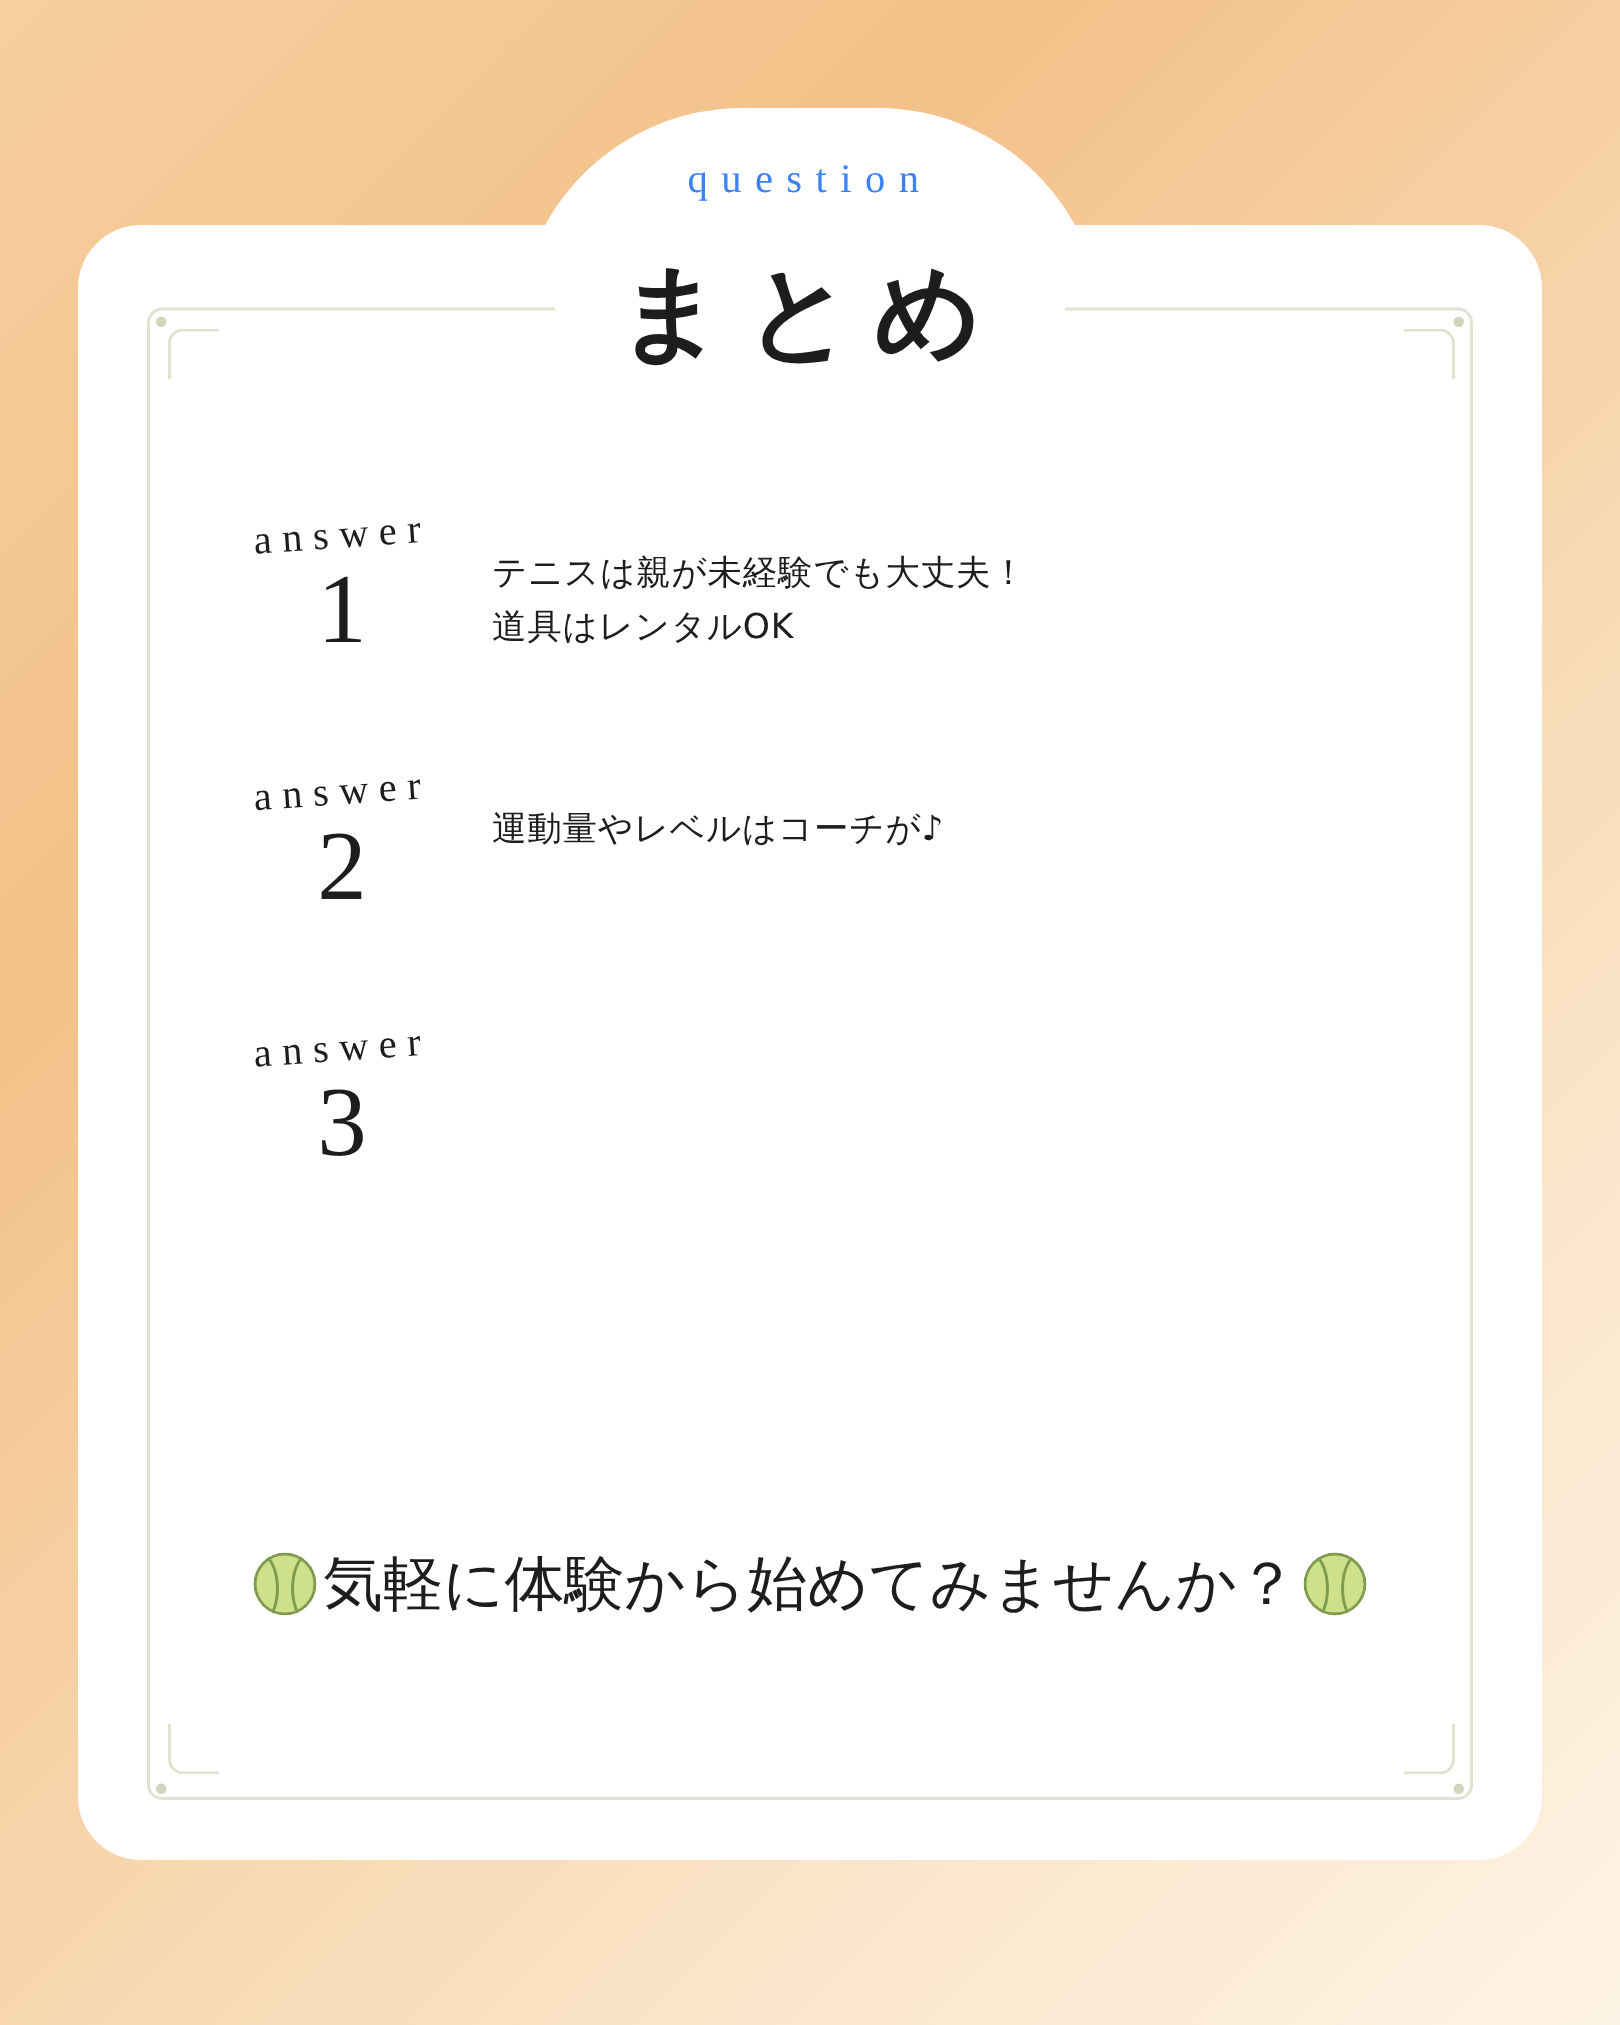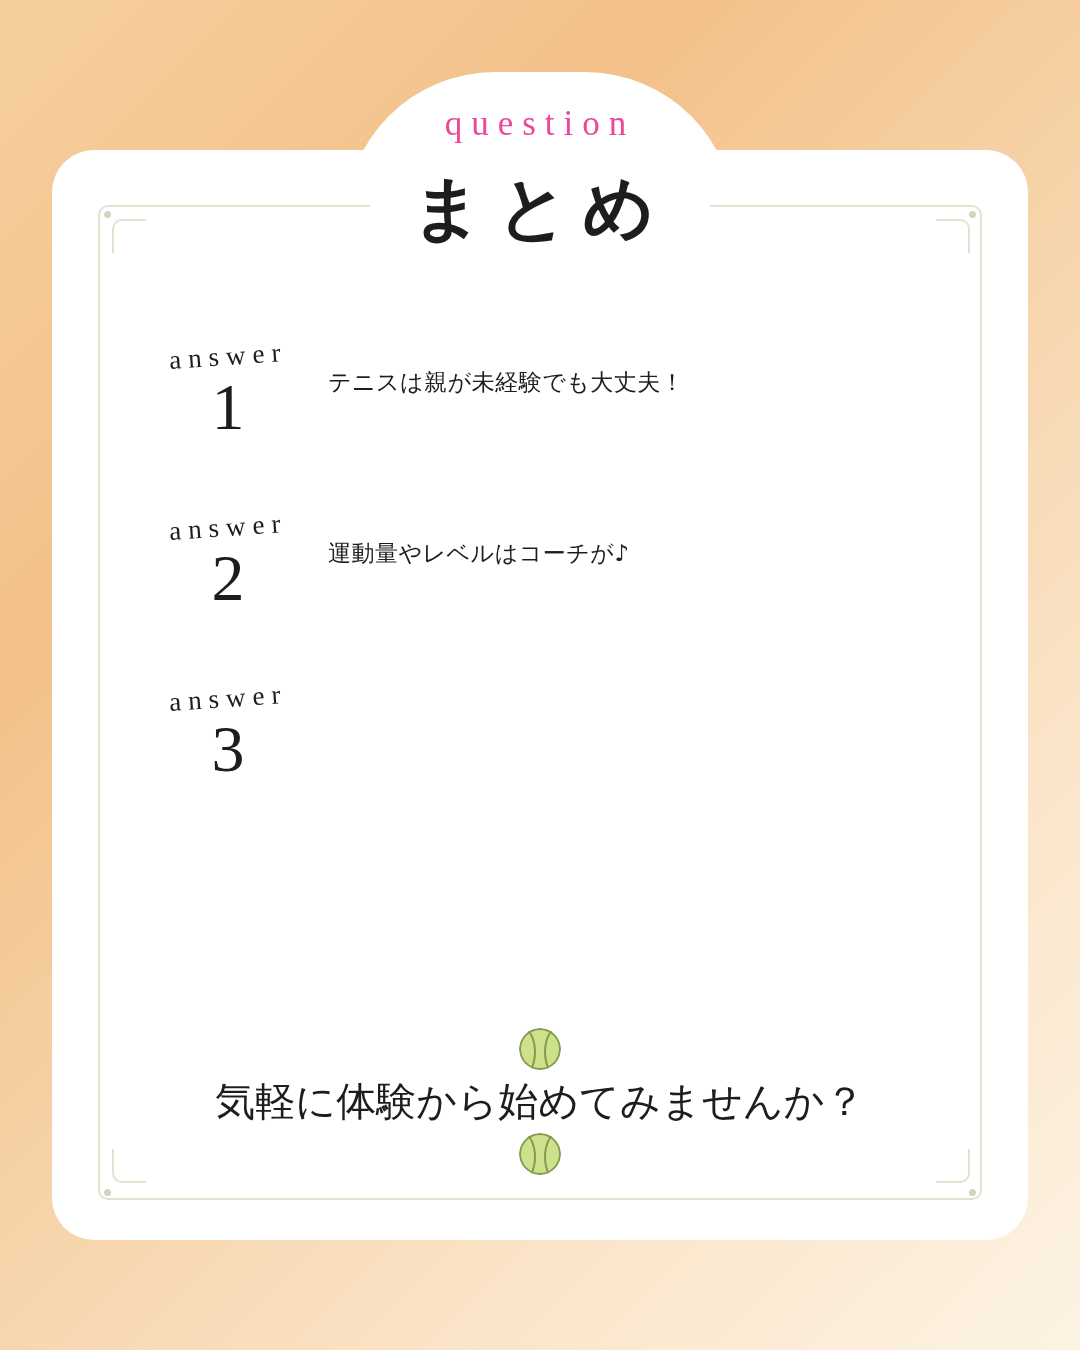--- a/index.html
+++ b/index.html
@@ -34,23 +34,23 @@
     background: #ffffff;
     border-radius: 195px 195px 0 0;
   }
 
   .arch-label {
     position: absolute;
     left: 345px;
     top: 104px;
     width: 390px;
     text-align: center;
-    font-size: 35px;
+    font-size: 27px;
     letter-spacing: 9px;
-    color: #ec4899;
+    color: #3b82f6;
     font-family: "Liberation Serif", serif;
     z-index: 5;
   }
 
   
   .frame {
     position: absolute;
     left: 98px;
     top: 205px;
     width: 884px;
@@ -161,21 +161,20 @@
     width: 1080px;
     text-align: center;
     font-size: 40px;
     color: #1d1d1d;
     font-family: "DejaVu Sans", sans-serif;
     z-index: 5;
     display: flex;
     align-items: center;
     justify-content: center;
     gap: 4px;
-    flex-direction: column;
   }
   .ball {
     display: inline-block;
     width: 42px;
     height: 42px;
     border-radius: 50%;
     background: #cfe08a;
     border: 2px solid #7f9b4e;
     position: relative;
     flex: 0 0 42px;
@@ -217,20 +216,21 @@
 
 <div class="answers">
 
   <div class="answer-row">
     <div class="ans-left">
       <div class="ans-word">answer</div>
       <div class="ans-num">1</div>
     </div>
     <div class="ans-text">
       <div>テニスは親が未経験でも大丈夫！</div>
+      <div>道具はレンタルOK</div>
     </div>
   </div>
 
   <div class="answer-row">
     <div class="ans-left">
       <div class="ans-word">answer</div>
       <div class="ans-num">2</div>
     </div>
     <div class="ans-text">
       <div>運動量やレベルはコーチが♪</div>

